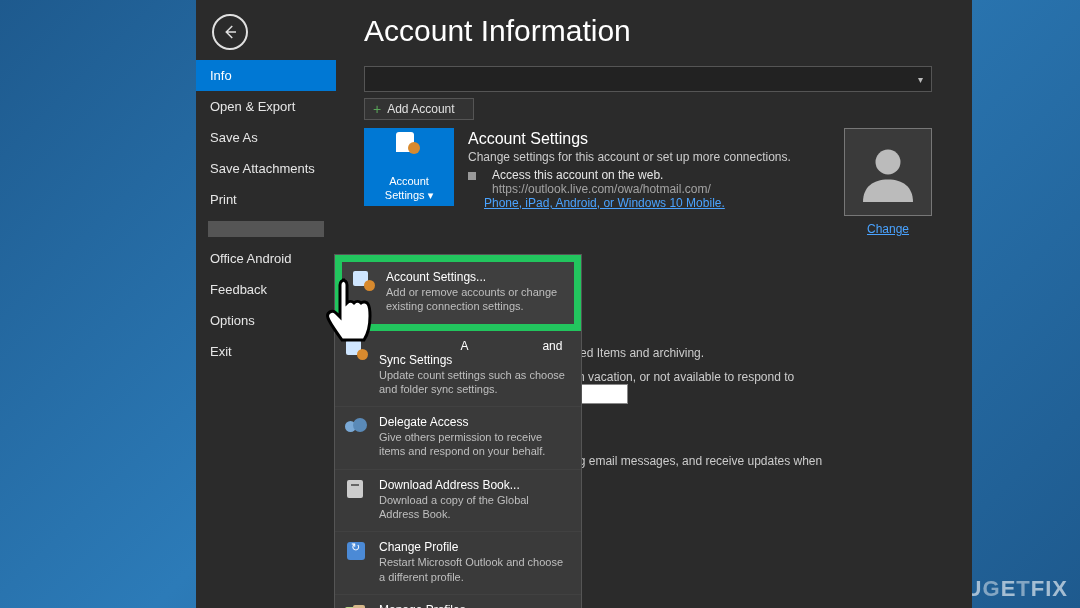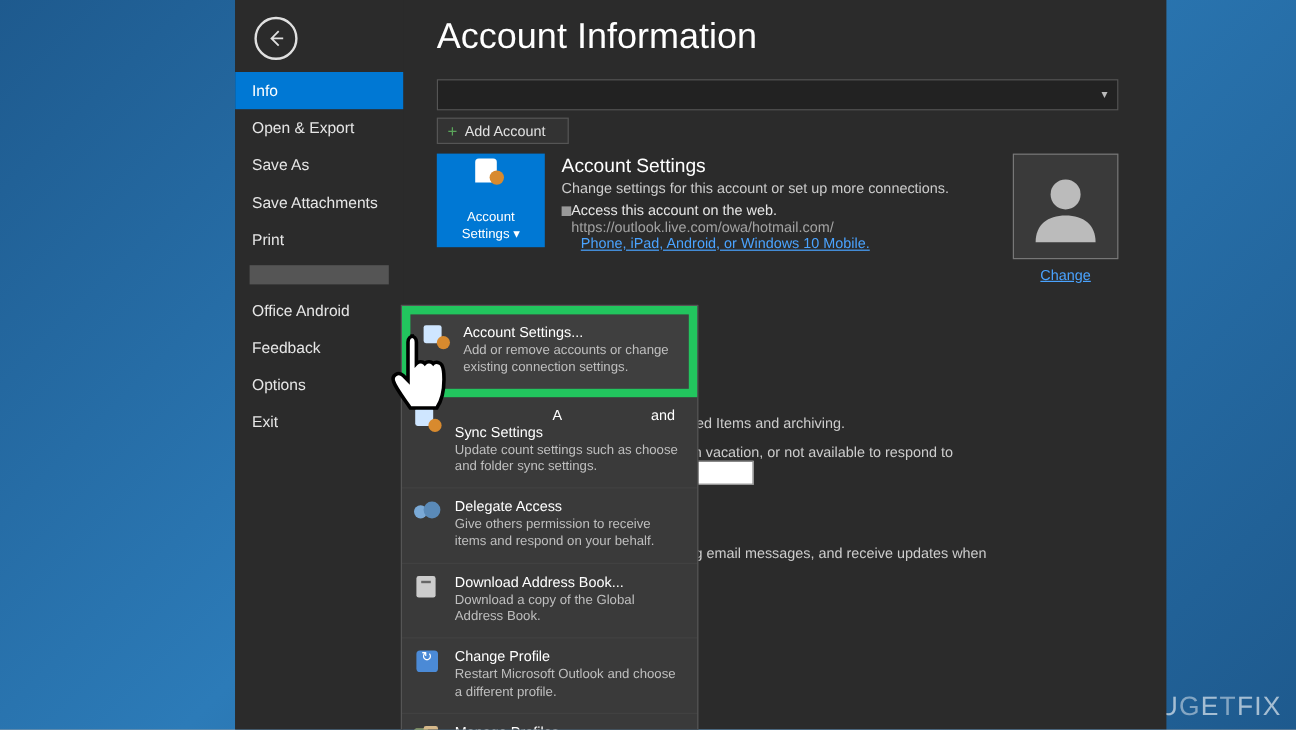--- a/index.html
+++ b/index.html
@@ -5,21 +5,21 @@
   * { box-sizing: border-box; margin: 0; padding: 0; font-family: "Segoe UI", Arial, sans-serif; }
   body {
     width: 1080px; height: 608px;
     background: linear-gradient(135deg, #1e5a8e 0%, #2c7bb8 45%, #1e5a8e 100%);
     position: relative; overflow: hidden;
   }
   
   .watermark {
     position: absolute; right: 12px; bottom: 6px;
     font-size: 22px; letter-spacing: 1px; color: rgba(255,255,255,0.45);
-    font-weight: 400;
+    font-weight: 700;
   }
   .watermark .em { color: rgba(255,255,255,0.6); }
 
   .outlook {
     position: absolute; left: 196px; top: 0; width: 776px; height: 608px;
     background: #2b2b2b; color: #e6e6e6; display: flex;
   }
 
   .sidebar { width: 140px; background: #2b2b2b; padding-top: 8px; position: relative; }
   .back {
@@ -66,21 +66,21 @@
     background:#fff; border-radius:3px 3px 0 0;
   }
   .gear-person::after {
     content:""; position:absolute; left:14px; top:10px; width:12px; height:12px;
     background:#d88a2e; border-radius:50%;
   }
 
   .acct-text { flex: 1; padding-top: 2px; font-size: 12px; }
   .acct-text h2 { font-size: 16px; font-weight: 400; color: #fff; margin-bottom: 2px; }
   .acct-text .sub { color: #ccc; margin-bottom: 4px; }
-  .bullet { display:flex; align-items:flex-start; gap:0; }
+  .bullet { display:flex; align-items:flex-start; gap:16px; }
   .bullet .sq { width:8px;height:8px;background:#999;margin-top:4px; }
   .link { color: #a3a3a3; cursor:pointer; }
   .link2 { color: #4aa3ff; text-decoration: underline; cursor:pointer; display:block; margin-left:16px;}
 
   .avatar-box {
     position: absolute; right: 6px; top: 0; width: 100px; text-align: center;
   }
   .avatar {
     width: 88px; height: 88px; background: #3a3a3a; border: 1px solid #777;
     display: flex; align-items: center; justify-content: center; margin: 0 auto;

